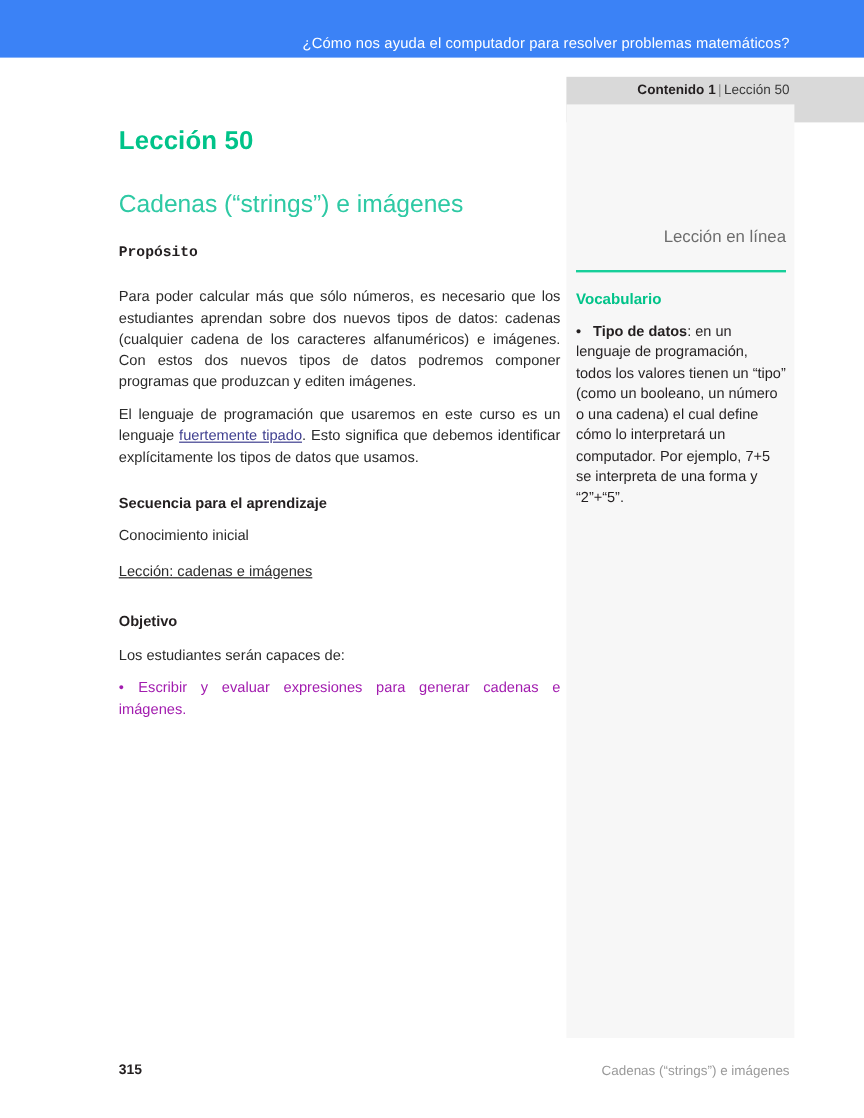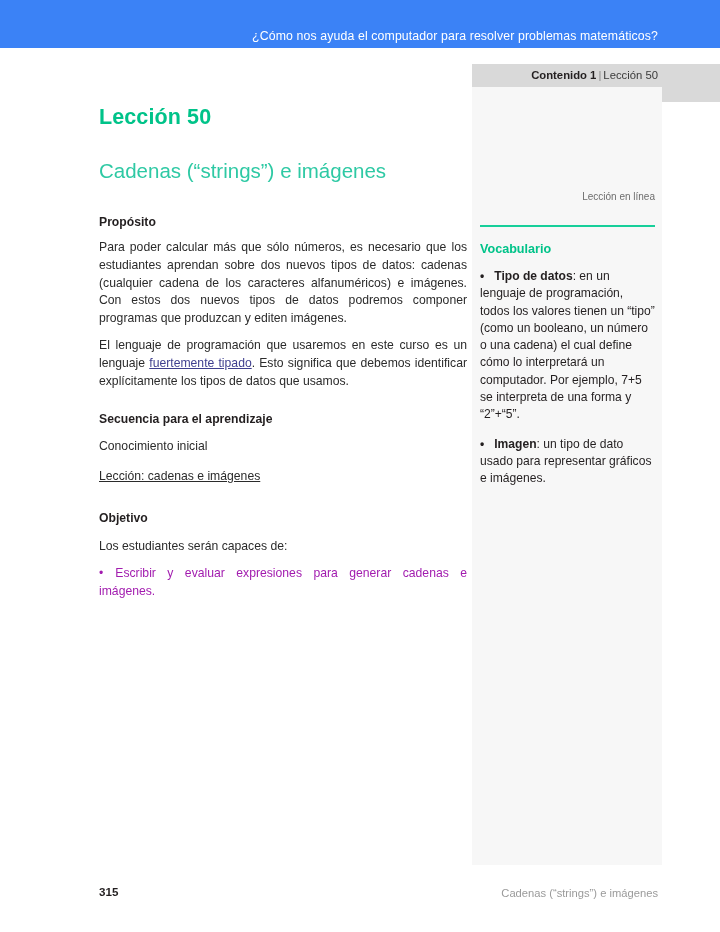--- a/index.html
+++ b/index.html
@@ -73,21 +73,21 @@
     height: 778px;
     background: #f7f7f7;
   }
 
   .side-online {
     position: absolute;
     left: 472px;
     top: 190px;
     width: 183px;
     text-align: right;
-    font-size: 10px;
+    font-size: 14px;
     line-height: 14px;
     color: #6d6d6d;
   }
 
   .side-rule {
     position: absolute;
     left: 480px;
     top: 225px;
     width: 175px;
     height: 2px;
@@ -178,21 +178,21 @@
     font-size: 12.2px;
     line-height: 17.8px;
     color: #a21caf;
     text-align: justify;
   }
   .bullet-p .bullet {
     padding-right: 12px;
   }
 
   
-  #h-proposito   { top: 215px; }
+  #h-proposito   { top: 203px; font-family: Liberation Mono, monospace; }
   #p-proposito   { top: 239px; }
   #p-lenguaje    { top: 337px; }
   #h-secuencia   { top: 412px; }
   #p-conocimiento{ top: 438px; }
   #p-leccionseq  { top: 468px; text-decoration: underline; }
   #h-objetivo    { top: 511px; }
   #p-capaces     { top: 538px; }
   #p-bullet1     { top: 565px; }
 
   
@@ -235,23 +235,20 @@
 <div class="side-rule"></div>
 
 <div class="side-vocab-title">Vocabulario</div>
 
 <div class="vocab-list">
 
   <div class="vocab-item">
     <span class="bullet">•</span><span class="term">Tipo de datos</span><span>: en un lenguaje de programación, todos los valores tienen un “tipo” (como un booleano, un número o una cadena) el cual define cómo lo interpretará un computador. Por ejemplo, 7+5 se interpreta de una forma y “2”+“5”.</span>
   </div>
 
-  <div class="vocab-item">
-    <span class="bullet">•</span><span class="term">Imagen</span><span>: un tipo de dato usado para representar gráficos e imágenes.</span>
-  </div>
 
 
 </div>
 
 <div class="lesson-kicker">Lección 50</div>
 
 <div class="lesson-title">Cadenas (“strings”) e imágenes</div>
 
 <div class="sec-head" id="h-proposito">Propósito</div>
 

